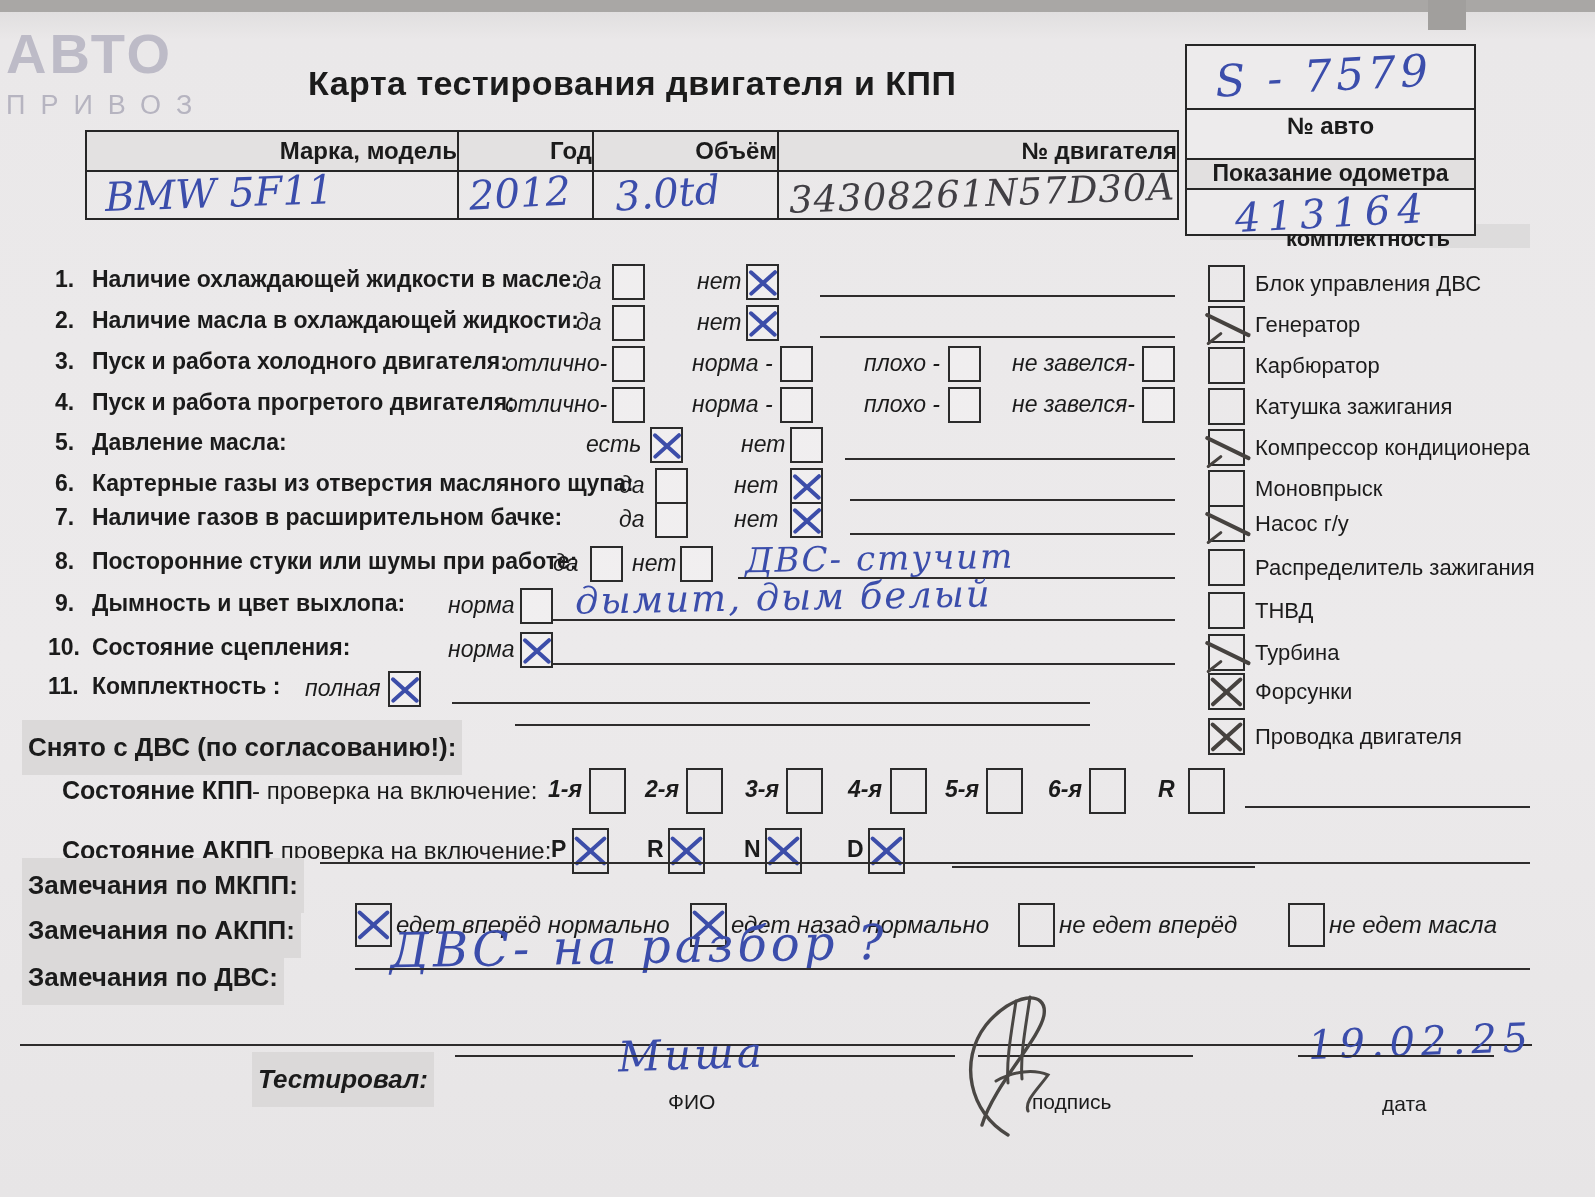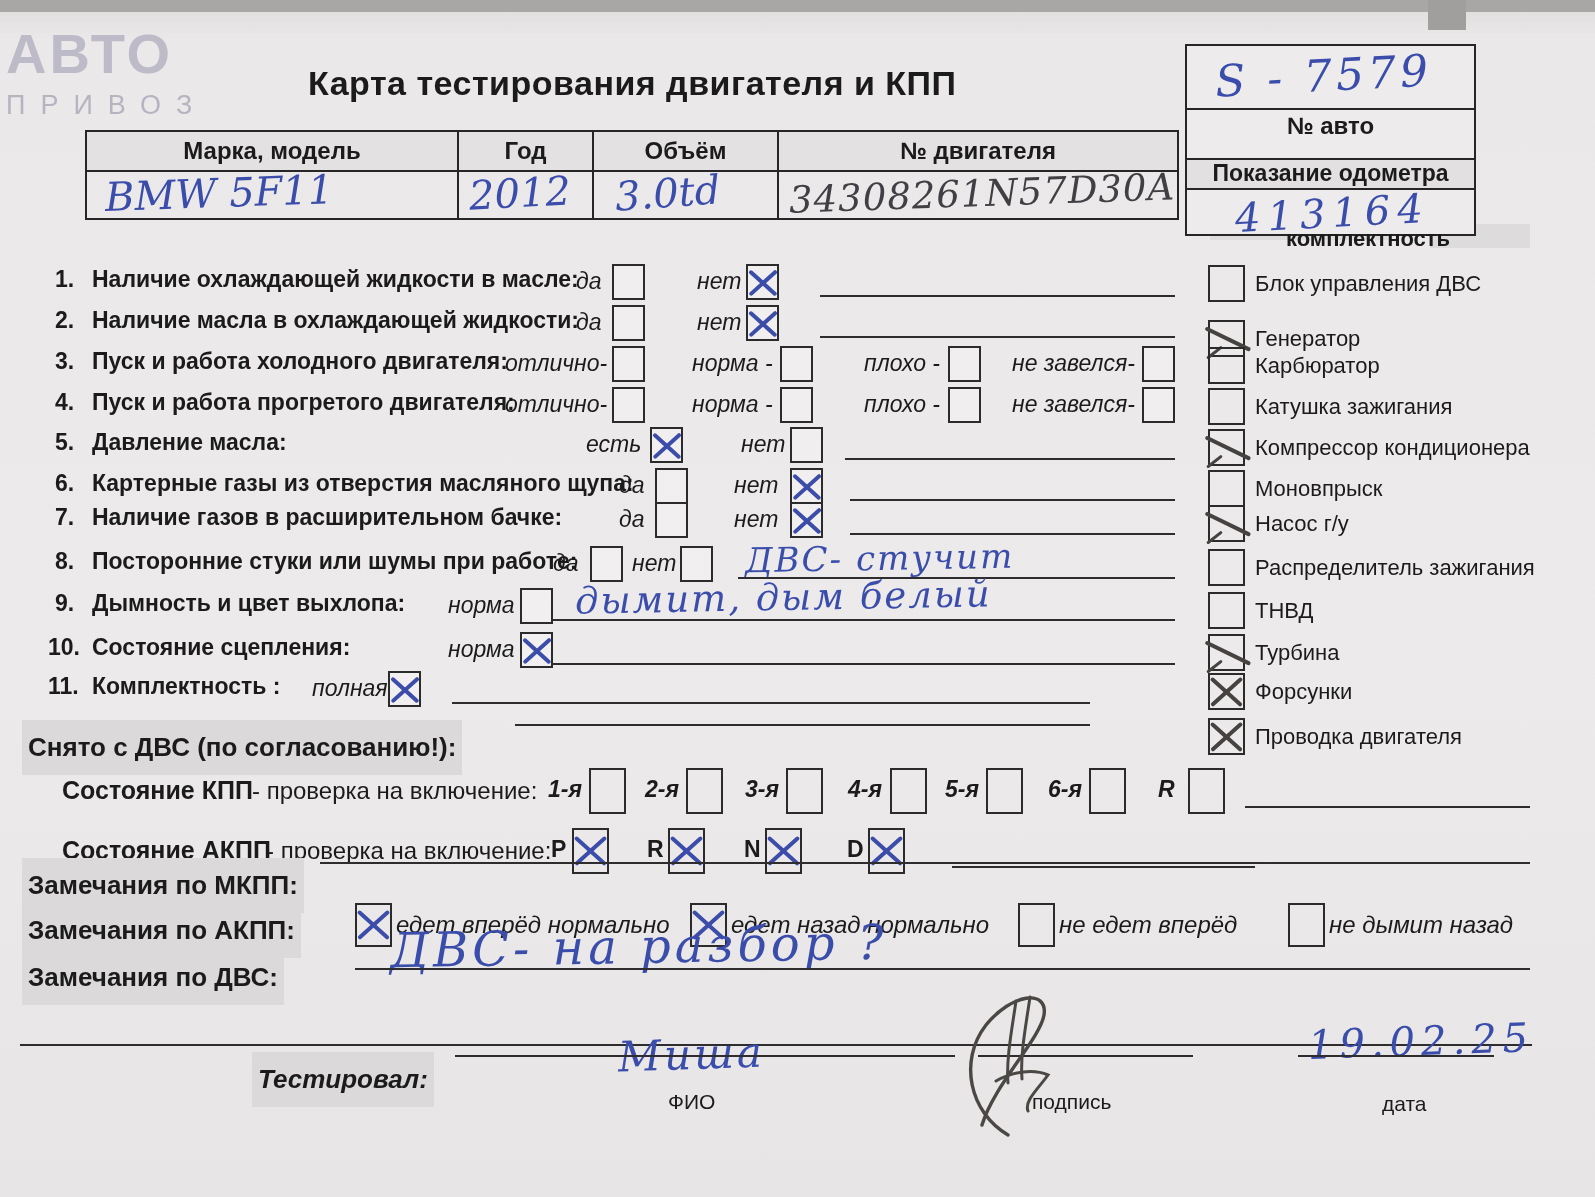--- a/index.html
+++ b/index.html
@@ -12,21 +12,21 @@
   .scan-tab{position:absolute;left:1428px;top:0;width:38px;height:30px;background:#a19f9d;}
   .scan-smudge{position:absolute;background:#d7d5d5;opacity:.7;}
   
   .logo{position:absolute;left:6px;top:26px;color:#bdbbc7;}
   .logo-top{font-size:56px;font-weight:bold;letter-spacing:3px;line-height:1;}
   .logo-bottom{font-size:27px;letter-spacing:15px;color:#b6b4c0;margin-top:8px;}
   .title{position:absolute;left:308px;top:64px;font-size:34px;font-weight:bold;letter-spacing:.5px;}
   
   .vtable{position:absolute;left:85px;top:130px;width:1090px;height:86px;border:2px solid #262626;}
   .vcell{position:absolute;border-left:2px solid #262626;box-sizing:border-box;}
-  .vhead{font-size:24px;font-weight:bold;text-align:center;padding-top:5px;background:#e3e1e1;}
+  .vhead{font-size:24px;font-weight:bold;text-align:right;padding-top:5px;background:#e3e1e1;}
   .vrowline{position:absolute;left:0;top:38px;width:100%;border-top:2px solid #262626;}
   .autobox{position:absolute;left:1185px;top:44px;width:287px;border:2px solid #262626;background:#edebec;}
   .abox-cell{position:relative;border-top:2px solid #262626;box-sizing:border-box;text-align:center;}
   .abox-cell:first-child{border-top:none;}
   .hand{font-family:"DejaVu Serif",serif;font-style:italic;color:#3b4dab;}
   .hand-dark{font-family:"DejaVu Serif",serif;font-style:italic;color:#413f44;}
   
   .row{position:absolute;left:0;width:1595px;height:40px;}
   .num{position:absolute;left:55px;top:2px;font-size:23px;font-weight:bold;}
   .lbl{position:absolute;left:92px;top:2px;font-size:23px;font-weight:bold;}
@@ -98,21 +98,21 @@
   <div class="abox-cell" style="height:46px;">
     <span class="hand" style="position:absolute;left:48px;top:0px;font-size:40px;letter-spacing:7px;transform:rotate(-3deg);">413164</span>
   </div>
 </div>
 
 <div class="comp-title">комплектность</div>
 <div class="comp-item" style="top:265px;">
   <span class="comp-cb"></span>
   <span class="comp-lbl">Блок управления ДВС</span>
 </div>
-<div class="comp-item" style="top:320px;">
+<div class="comp-item" style="top:306px;">
   <span class="comp-cb mark-pen-check"></span>
   <span class="comp-lbl">Генератор</span>
 </div>
 <div class="comp-item" style="top:347px;">
   <span class="comp-cb"></span>
   <span class="comp-lbl">Карбюратор</span>
 </div>
 <div class="comp-item" style="top:388px;">
   <span class="comp-cb"></span>
   <span class="comp-lbl">Катушка зажигания</span>
@@ -240,21 +240,21 @@
 <div class="row" style="top:632px;">
   <span class="num" style="left:48px;">10.</span>
   <span class="lbl">Состояние сцепления:</span>
   <span class="opt" style="left:448px;">норма</span>
   <span class="cb mark-x-blue" style="left:520px;"></span>
   <span class="wline" style="left:553px;width:622px;"></span>
 </div>
 <div class="row" style="top:671px;">
   <span class="num" style="left:48px;">11.</span>
   <span class="lbl">Комплектность :</span>
-  <span class="opt" style="left:312px;text-align:right;">полная</span>
+  <span class="opt" style="left:305px;text-align:right;">полная</span>
   <span class="cb mark-x-blue" style="left:388px;"></span>
   <span class="wline" style="left:452px;width:638px;"></span>
 </div>
 
 <div class="abs secbold" style="left:22px;top:720px;">Снято с ДВС (по согласованию!):</div>
 <div class="wline" style="left:515px;top:724px;width:575px;"></div>
 
 <div class="row" style="top:768px;height:48px;">
   <span class="abs" style="left:62px;top:8px;font-size:25px;font-weight:bold;">Состояние КПП</span>
   <span class="abs" style="left:252px;top:9px;font-size:24px;">- проверка на включение:</span>
@@ -294,21 +294,21 @@
 
 <div class="abs secbold" style="left:22px;top:903px;">Замечания по АКПП:</div>
 <div class="row" style="top:903px;height:44px;">
   <span class="rem-cb mark-x-blue" style="left:355px;"></span>
   <span class="rem-lbl" style="left:396px;">едет вперёд нормально</span>
   <span class="rem-cb mark-x-blue" style="left:690px;"></span>
   <span class="rem-lbl" style="left:731px;">едет назад нормально</span>
   <span class="rem-cb" style="left:1018px;"></span>
   <span class="rem-lbl" style="left:1059px;">не едет вперёд</span>
   <span class="rem-cb" style="left:1288px;"></span>
-  <span class="rem-lbl" style="left:1329px;">не дымит назад</span>
+  <span class="rem-lbl" style="left:1329px;">не едет масла</span>
 </div>
 
 <div class="abs secbold" style="left:22px;top:950px;">Замечания по ДВС:</div>
 <div class="abs hand" style="left:390px;top:918px;font-size:48px;letter-spacing:4px;transform:rotate(-1deg);">ДВС- на разбор ?</div>
 <div class="wline" style="left:355px;top:968px;width:1175px;"></div>
 
 <div class="wline" style="left:20px;top:1044px;width:1512px;"></div>
 <div class="abs secbold" style="left:252px;top:1052px;font-style:italic;">Тестировал:</div>
 <div class="abs hand" style="left:618px;top:1030px;font-size:42px;letter-spacing:3px;transform:rotate(-2deg);">Миша</div>
 <div class="wline" style="left:455px;top:1055px;width:500px;"></div>

